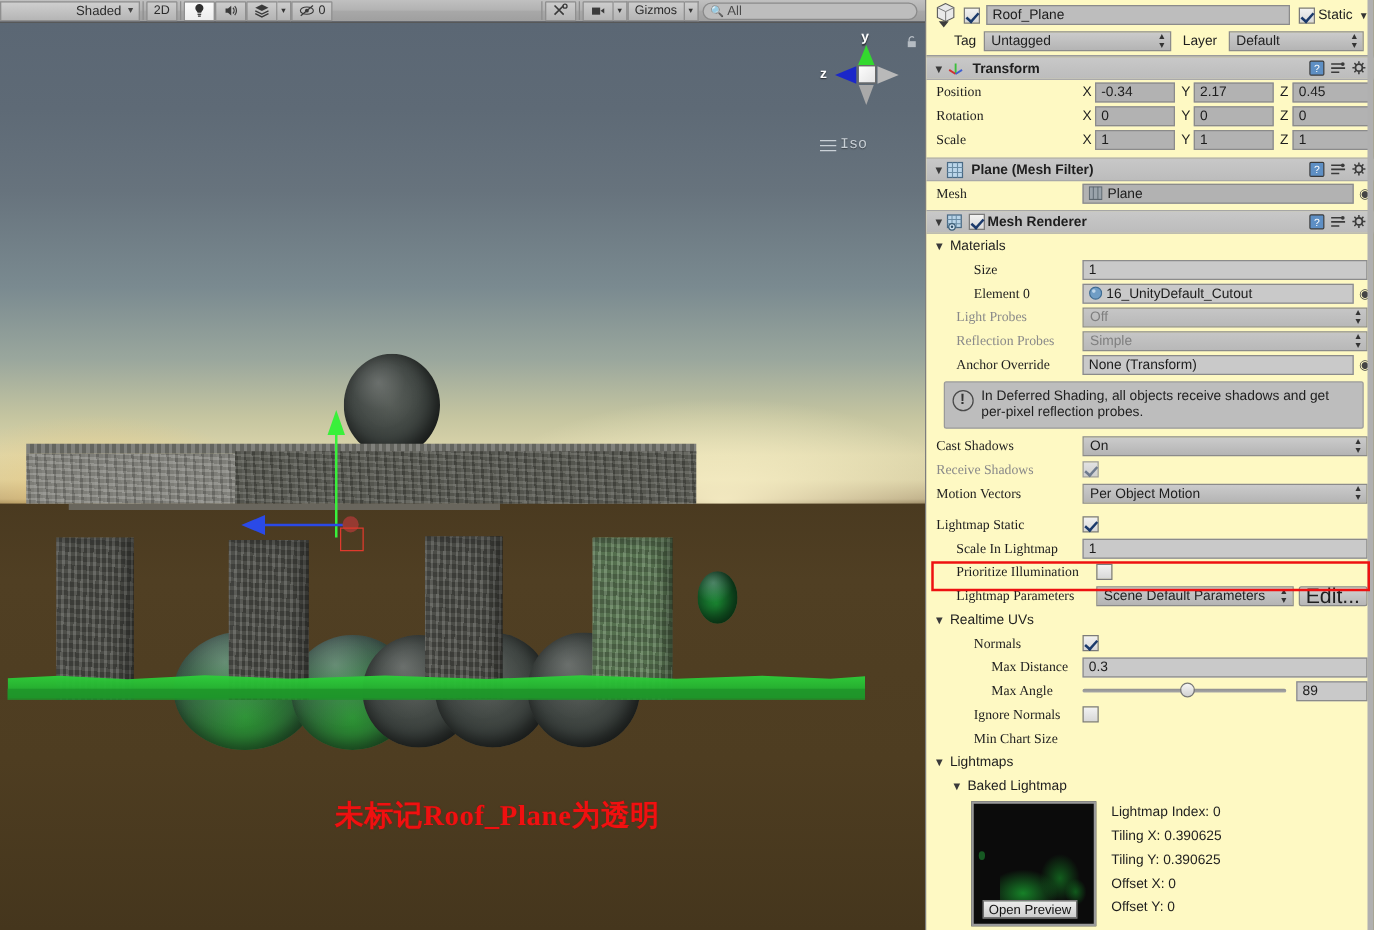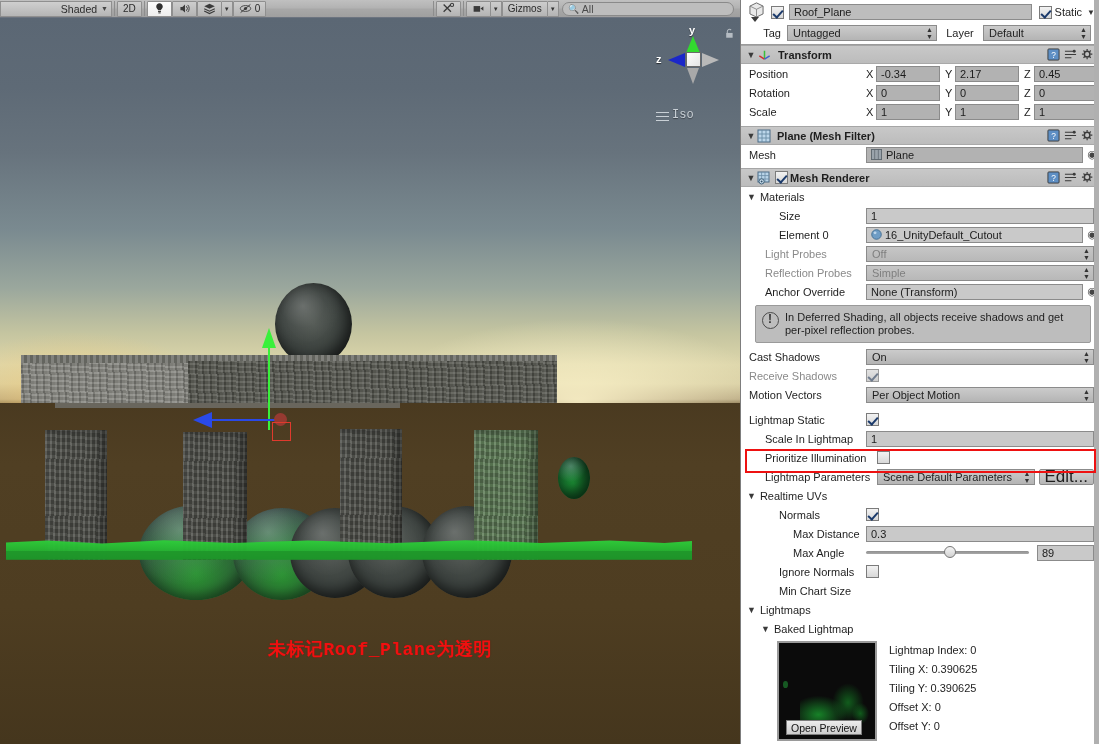--- a/index.html
+++ b/index.html
@@ -229,32 +229,32 @@
     display:block; height:1px; background:#c9d0d6; margin-bottom:3px;
   }
   #orient .lock {
     position:absolute; right:-3px; top:4px; width:11px; height:11px;
     opacity:.72;
   }
 
   
   #annotation {
     position:absolute; left:268px; top:619px;
-    color:#f01010; font-size:18px; font-weight:bold;
-    font-family:Liberation Mono, monospace;
+    color:#f01010; font-size:23px; font-weight:bold;
+    font-family:Liberation Serif, serif;
     letter-spacing:.5px;
     z-index:35;
     text-shadow:0 0 1px rgba(160,0,0,.5);
   }
 
   
   #inspector {
     position:relative;
     width:359px; height:744px;
-    background:#ffffff;
+    background:#fef9c3;
     border-left:1px solid #7d7d7d;
     overflow:hidden;
     font-size:11px; color:#1e1e1e;
   }
   .insp-row { display:flex; align-items:center; height:19px; }
 
   
   #name-header {
     display:flex; align-items:center; height:22px; padding:2px 4px 0 4px;
   }
@@ -309,21 +309,21 @@
     border-top:1px solid #a6a6a6; border-bottom:1px solid #a9a9a9;
     padding-left:4px;
   }
   .foldout {
     width:12px; flex:0 0 12px; font-size:9px; color:#3a3a3a; text-align:center;
   }
   .comp-title { font-weight:bold; font-size:11px; margin-left:6px; }
   .comp-icons { margin-left:auto; display:flex; align-items:center; gap:4px; padding-right:5px; }
   .ico { width:13px; height:13px; display:block; }
 
-  .field-label { width:125px; flex:0 0 125px; padding-left:8px; color:#1e1e1e; }
+  .field-label { width:125px; flex:0 0 125px; padding-left:8px; color:#1e1e1e;font-family:Liberation Serif, serif; }
   .field-label.ind1 { padding-left:24px; }
   .field-label.ind2 { padding-left:38px; }
   .field-label.ind3 { padding-left:52px; }
   .field-label.dim { color:#8a8a8a; }
 
   .axis { width:10px; flex:0 0 10px; text-align:left; color:#1e1e1e; }
 
   #help-box {
     margin:4px 8px 4px 14px; background:#bdbdbd; border:1px solid #9a9a9a;
     display:flex; padding:5px 6px; border-radius:2px; align-items:flex-start;

